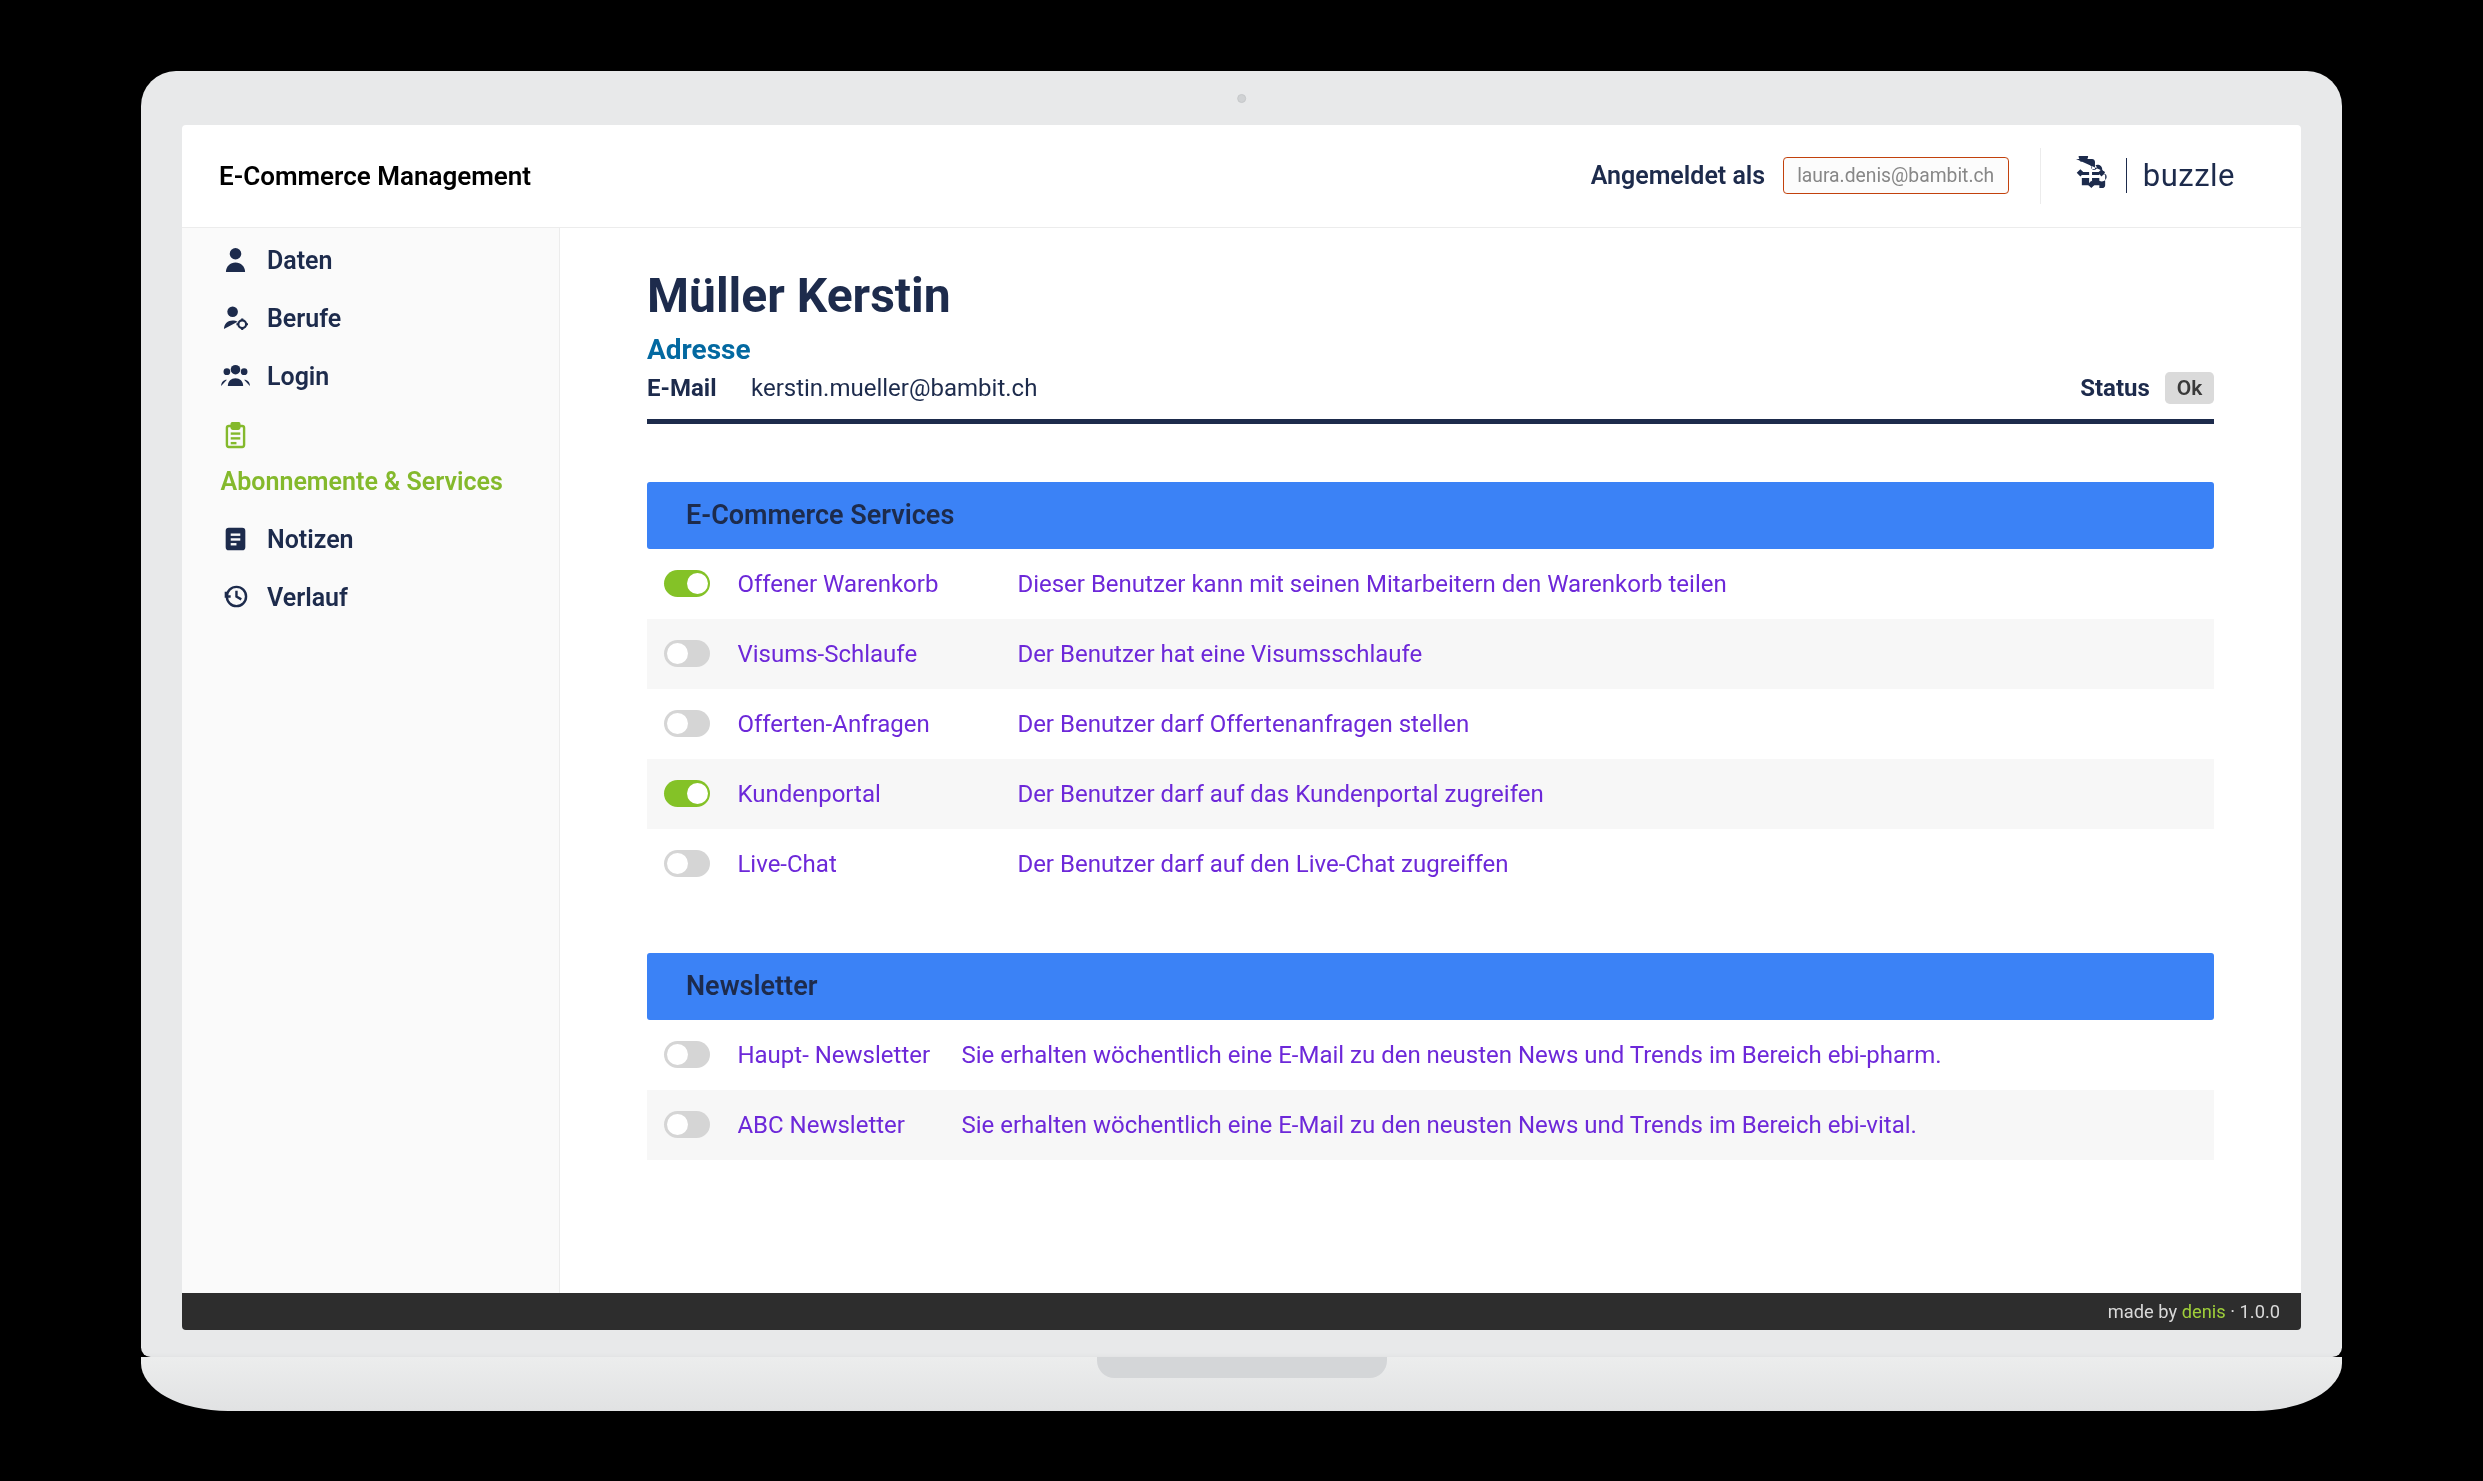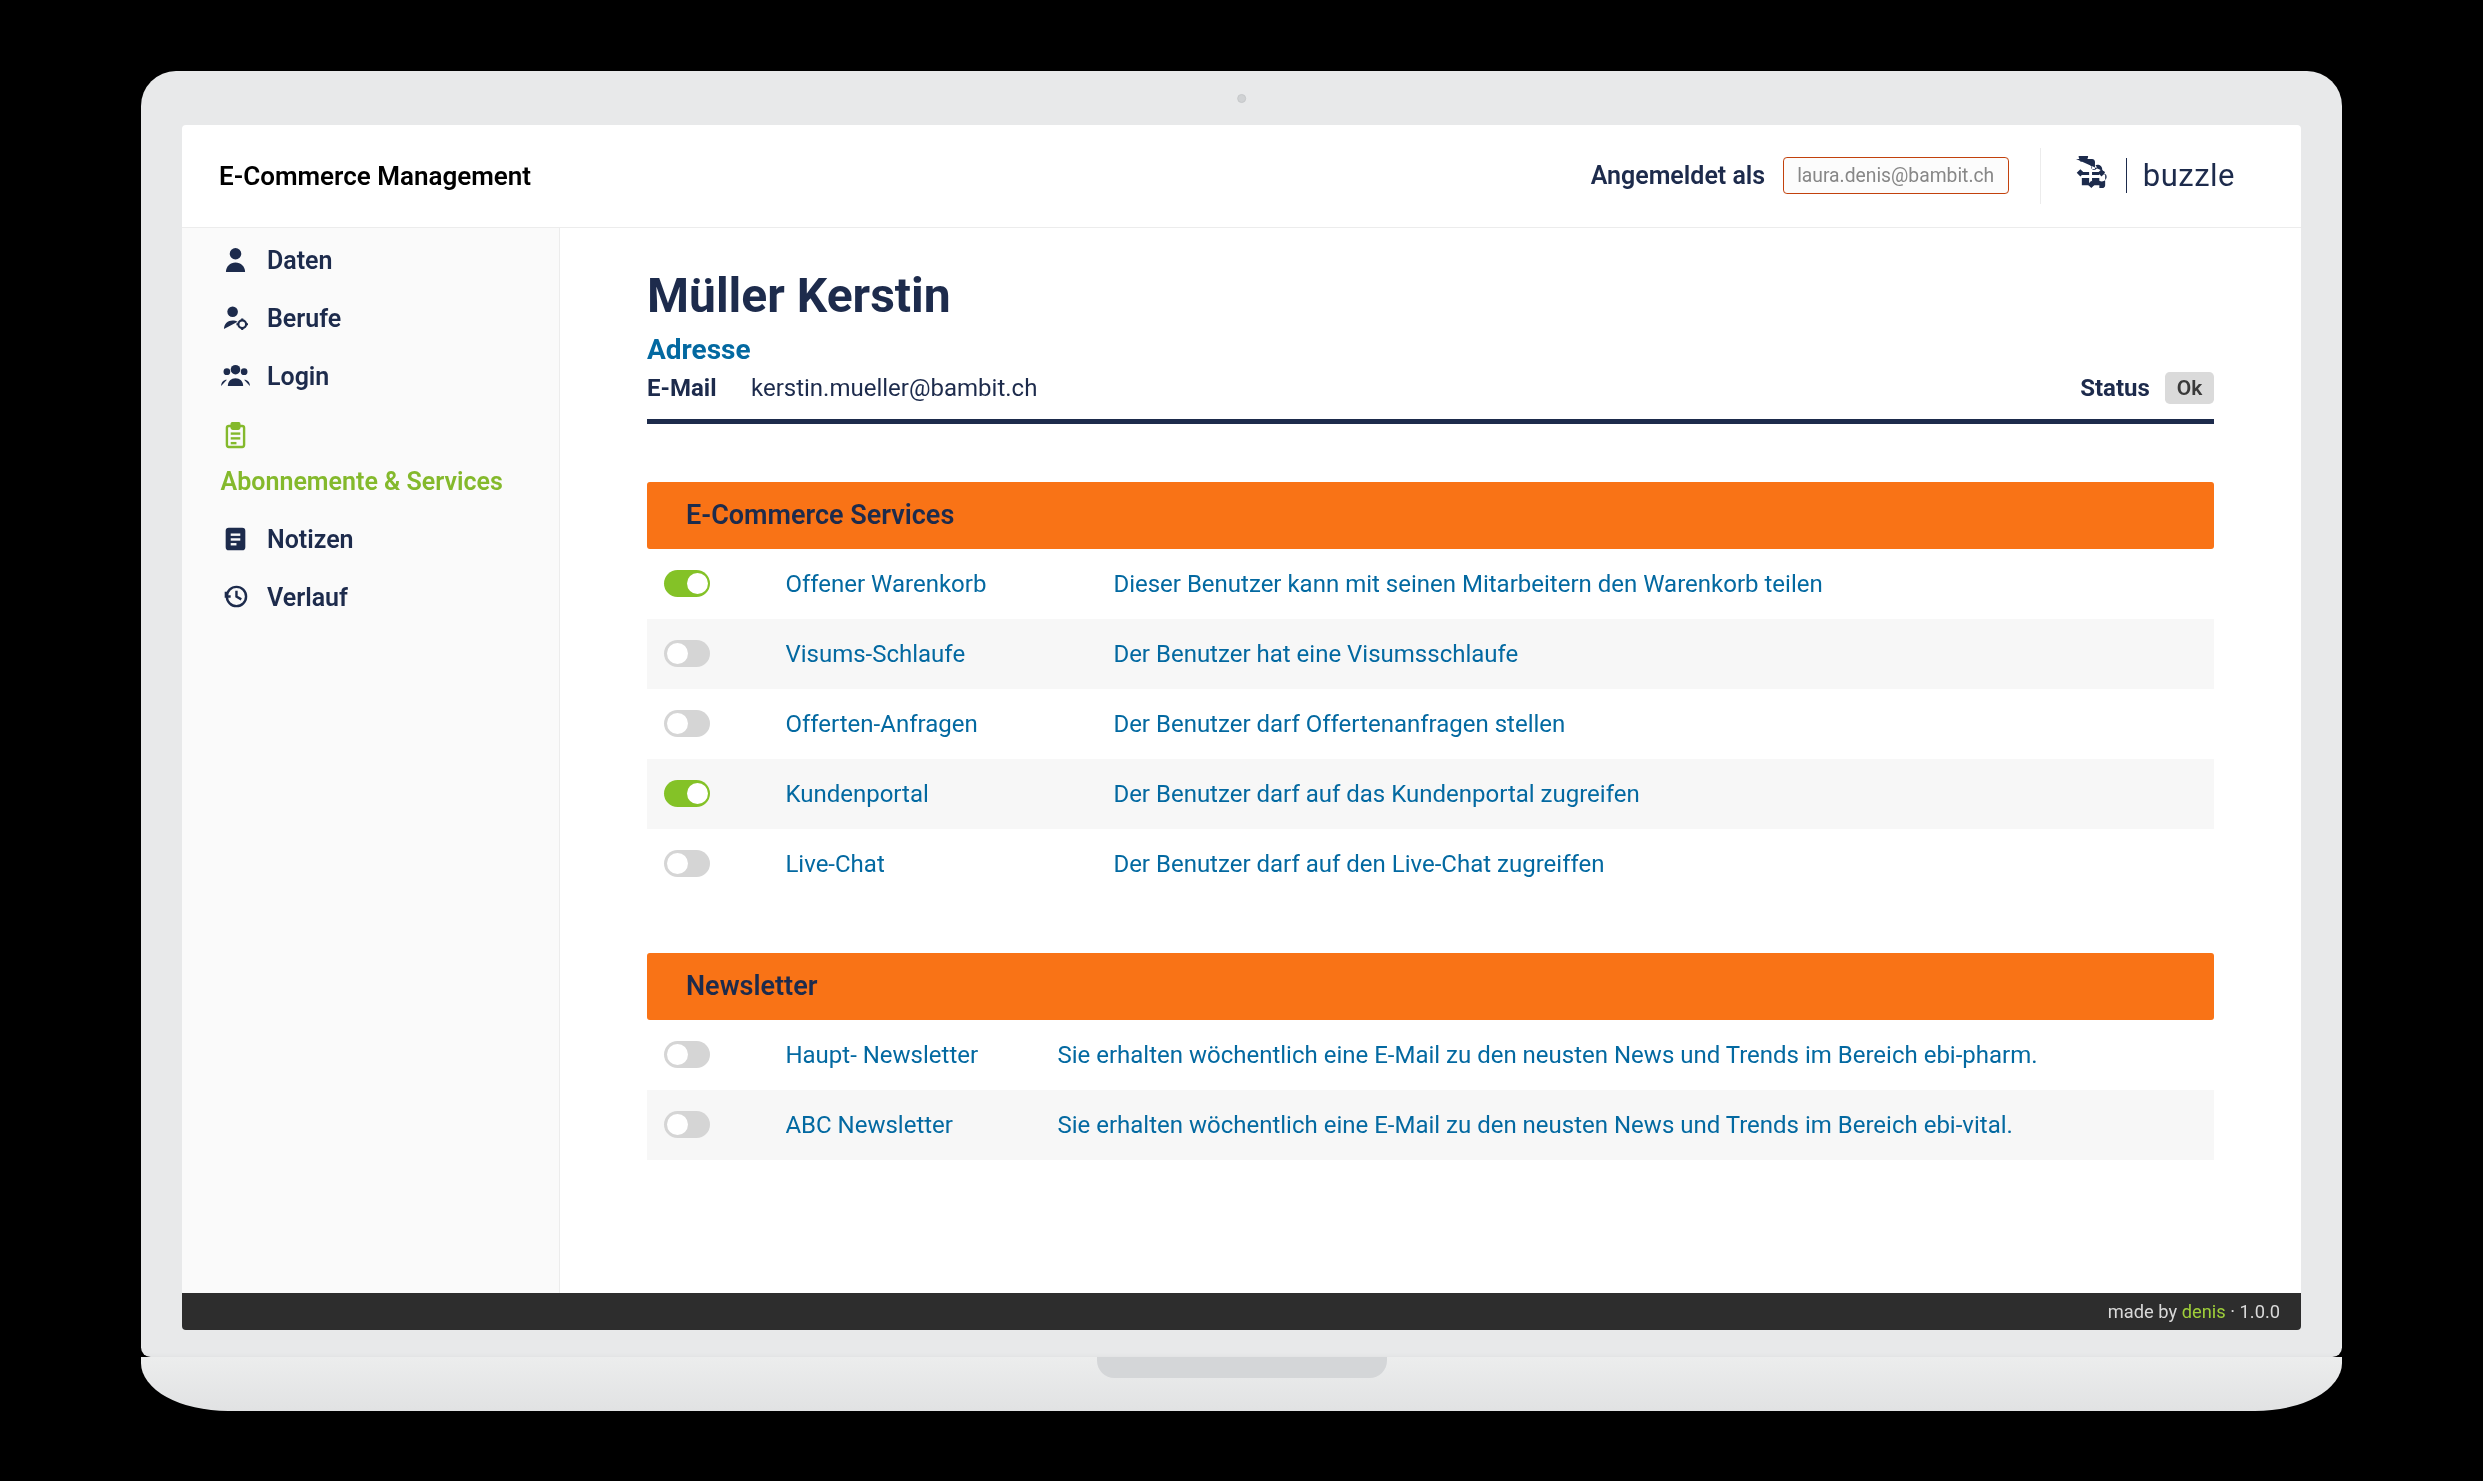--- a/index.html
+++ b/index.html
@@ -181,33 +181,32 @@
   border-radius: 4.8px;
   padding: 3.9px 11.6px;
   font-size: 21px;
   font-weight: 600;
   color: #3a3a3a;
 }
 .divider-thick { height: 4.8px; background: #1d2b4c; margin: 15.4px 0 58px 0; }
 
 
 .section-header {
-  background: #f97316;
+  background: #3b82f6;
   border-radius: 2.9px;
   padding: 17.4px 39px;
   font-size: 27px;
   font-weight: 600;
   color: #1d2b4c;
 }
 .toggle-row {
   display: flex;
   padding: 21px 17.4px;
   font-size: 24px;
-  color: #0369a1;
-  gap: 48px;
+  color: #6d28d9;
 }
 .toggle-row.alt { background: #f7f7f7; }
 .toggle-row .tcol1 { width: 73px; display: flex; align-items: center; }
 .toggle-row .tcol2 { width: 280px; }
 .toggle-row .tcol3 { flex: 1; }
 .news-row .tcol2 { width: 224px; }
 .spacer { height: 54px; }
 
 
 .toggle {

